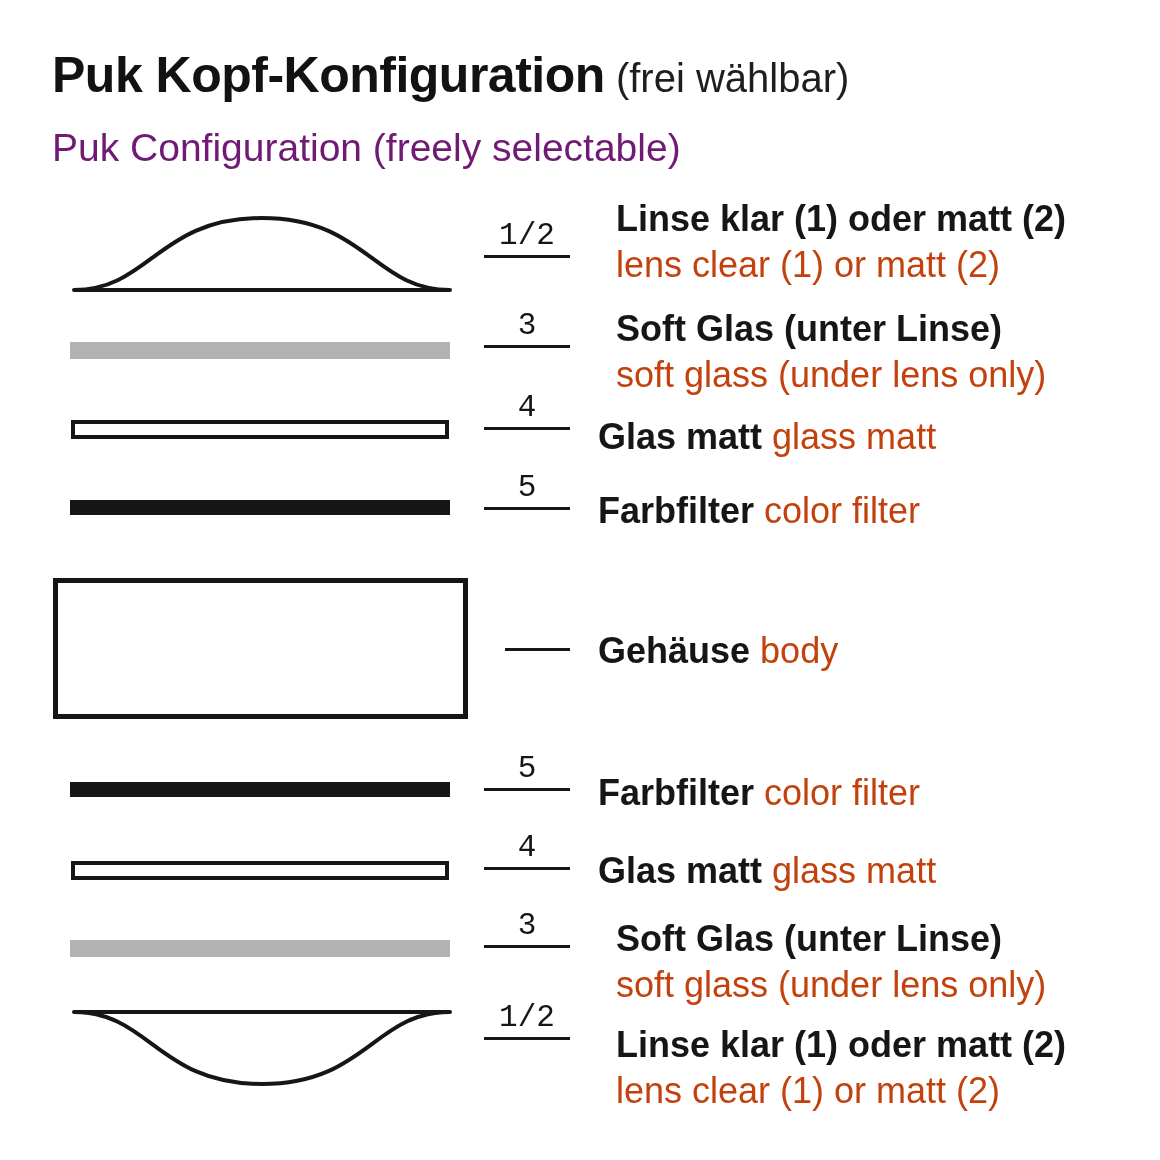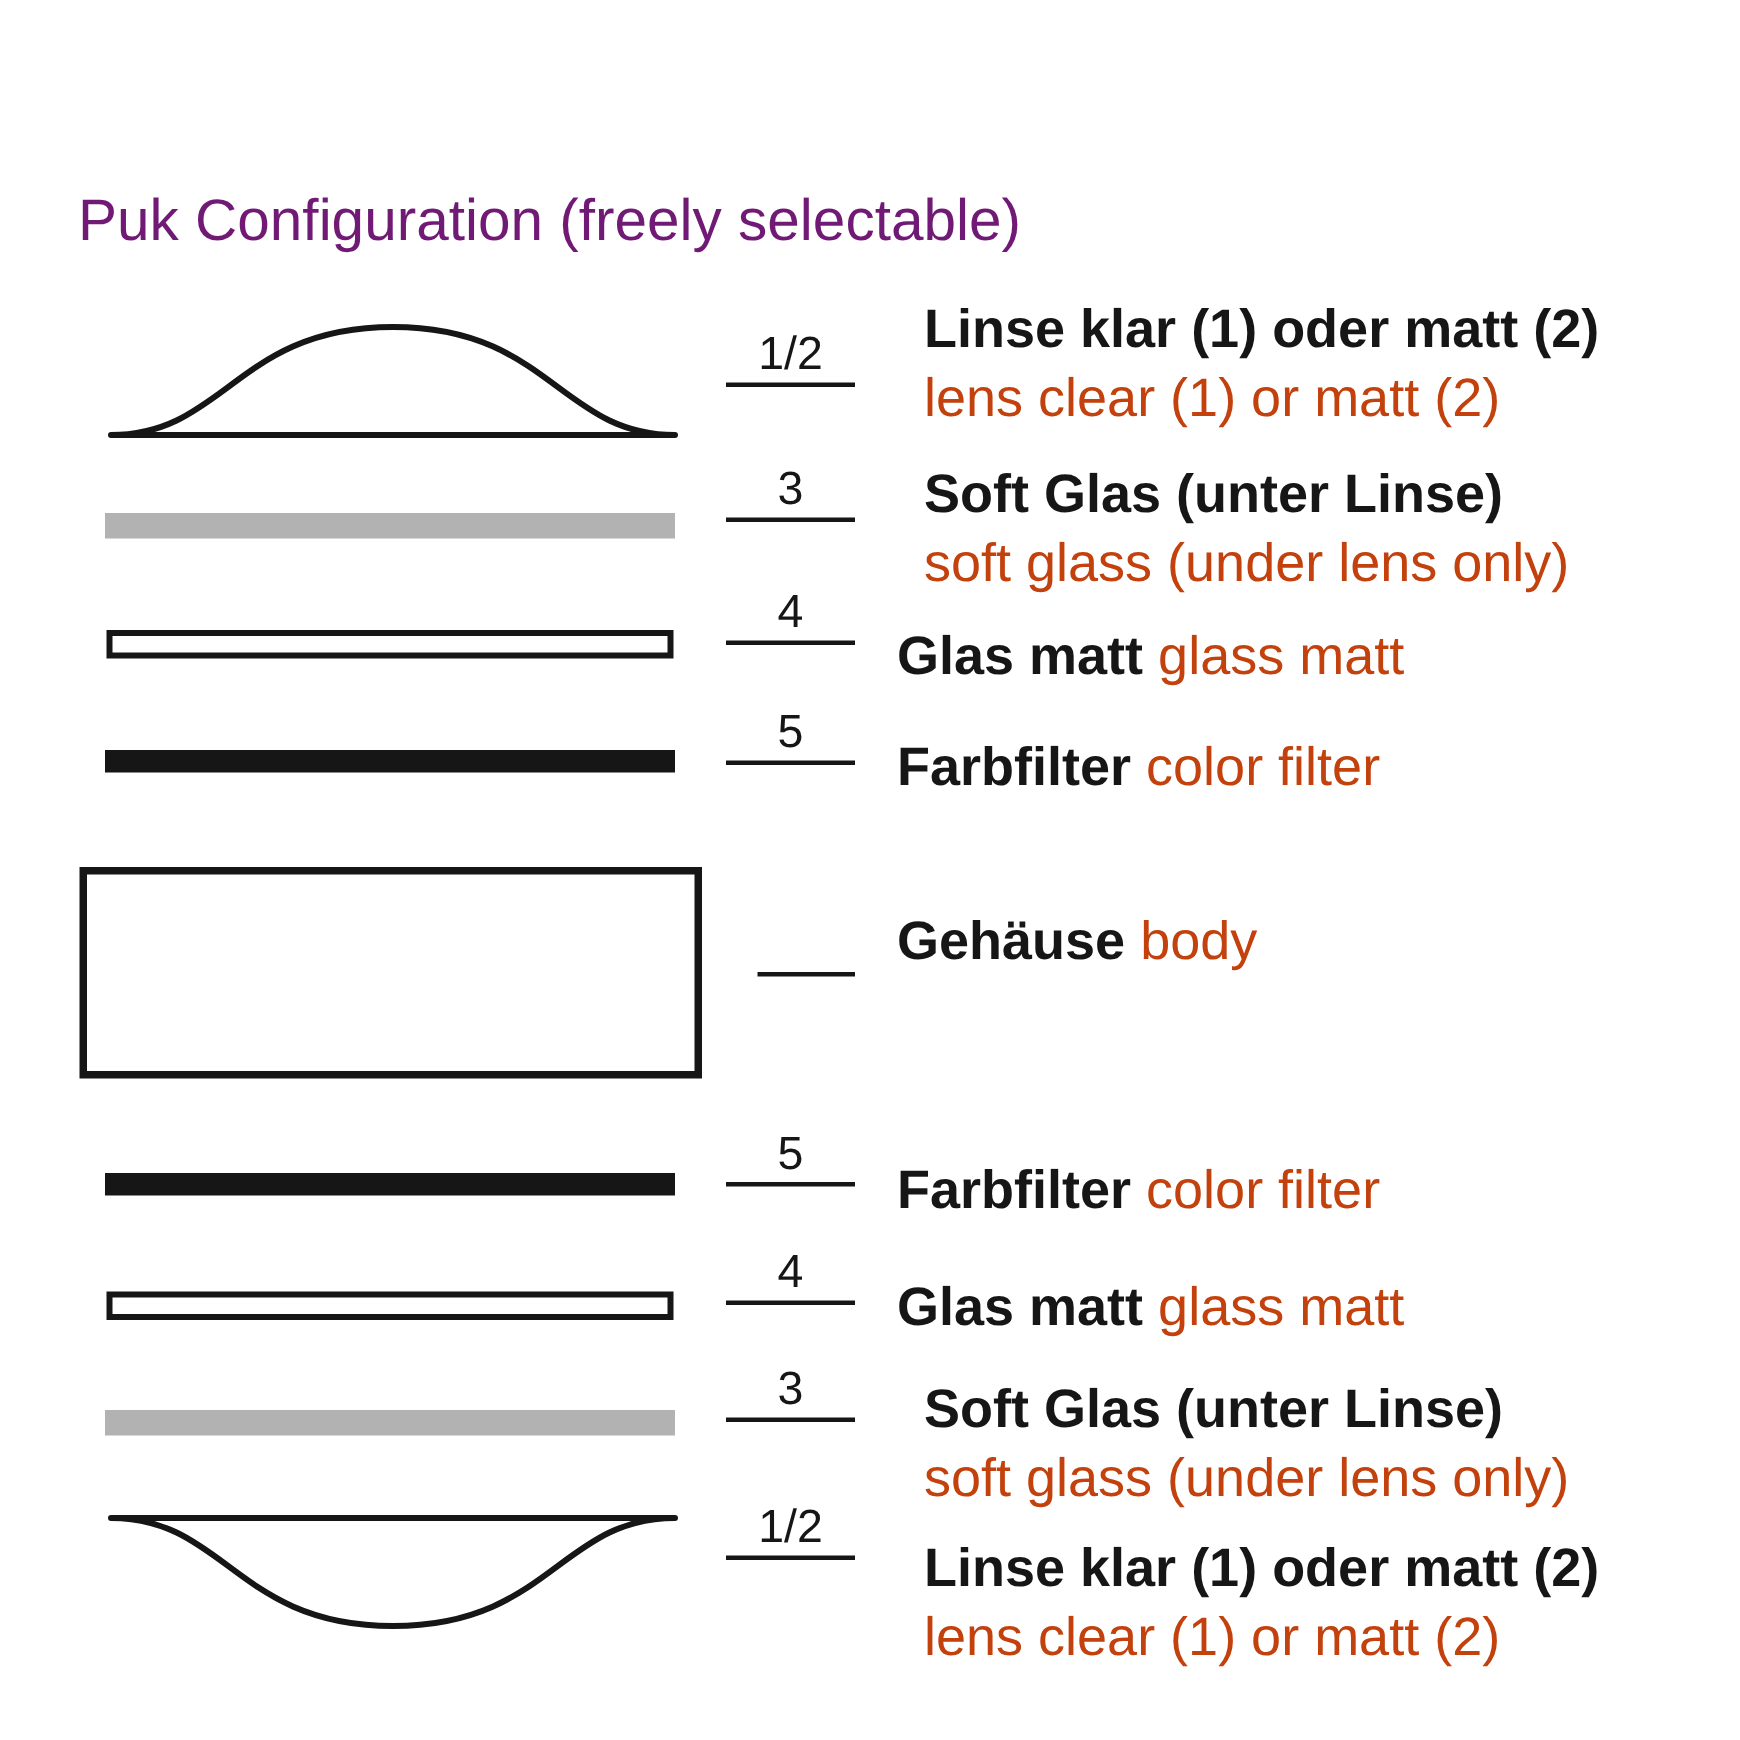--- a/index.html
+++ b/index.html
@@ -10,34 +10,37 @@
   .title { left: 52px; top: 46px; white-space: nowrap; }
   .title .bold { font-size: 50px; font-weight: 700; color: #121212; letter-spacing: -0.5px; }
   .title .light { font-size: 40px; font-weight: 400; color: #1e1e1e; }
   .subtitle { left: 52px; top: 126px; font-size: 39px; font-weight: 400; color: #701a75; white-space: nowrap; }
 
   .label { left: 598px; font-size: 36px; line-height: 46px; white-space: nowrap; }
   .label .de { font-weight: 700; color: #161616; }
   .label .en { font-weight: 400; color: #c2410c; }
   .label.two .de, .label.two .en { display: block; margin-left: 18px; }
 
-  .num { width: 86px; text-align: center; font-size: 31px; font-weight: 400; color: #161616; }
+  .num { width: 86px; text-align: center; font-size: 31px; font-weight: 400; color: #161616; font-family: Liberation Mono, monospace; }
   .cline { width: 86px; height: 0; border-top: 3px solid #161616; }
   .cline.short { width: 65px; }
 
   .bar-gray { width: 380px; height: 17px; background: #b2b2b2; }
   .bar-black { width: 380px; height: 15px; background: #161616; }
   .bar-outline { width: 378px; height: 19px; border: 4px solid #161616; background: #ffffff; box-sizing: border-box; }
   .body-rect { width: 415px; height: 141px; border: 5px solid #161616; background: #ffffff; box-sizing: border-box; }
 </style>
 </head>
 <body>
 
 <div class="page">
 
+  <div class="abs title">
+    <span class="bold">Puk Kopf-Konfiguration</span><span class="light"> (frei wählbar)</span>
+  </div>
   <div class="abs subtitle">Puk Configuration (freely selectable)</div>
 
   <svg class="abs" style="left:70px; top:210px;" width="384" height="84" viewBox="0 0 384 84">
     <path d="M 4 80 C 80 80 88 8 192 8 C 296 8 304 80 380 80 Z" fill="#ffffff" stroke="#161616" stroke-width="4" stroke-linejoin="round"></path>
   </svg>
 
   <div class="abs bar-gray" style="left:70px; top:342px;"></div>
   <div class="abs bar-outline" style="left:71px; top:420px;"></div>
   <div class="abs bar-black" style="left:70px; top:500px;"></div>
 
@@ -90,21 +93,21 @@
   <div class="abs label" style="top:414px;">
     <span class="de">Glas matt</span>
     <span class="en">glass matt</span>
   </div>
 
   <div class="abs label" style="top:488px;">
     <span class="de">Farbfilter</span>
     <span class="en">color filter</span>
   </div>
 
-  <div class="abs label" style="top:604px;">
+  <div class="abs label" style="top:628px;">
     <span class="de">Gehäuse</span>
     <span class="en">body</span>
   </div>
 
   <div class="abs label" style="top:770px;">
     <span class="de">Farbfilter</span>
     <span class="en">color filter</span>
   </div>
 
   <div class="abs label" style="top:848px;">

